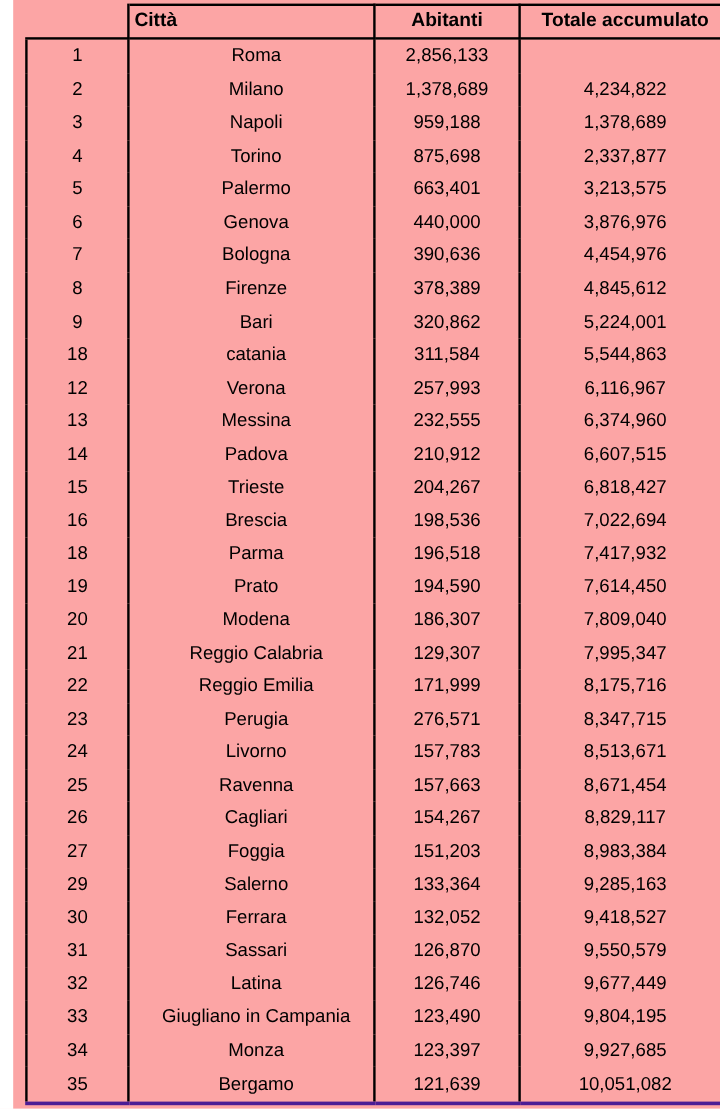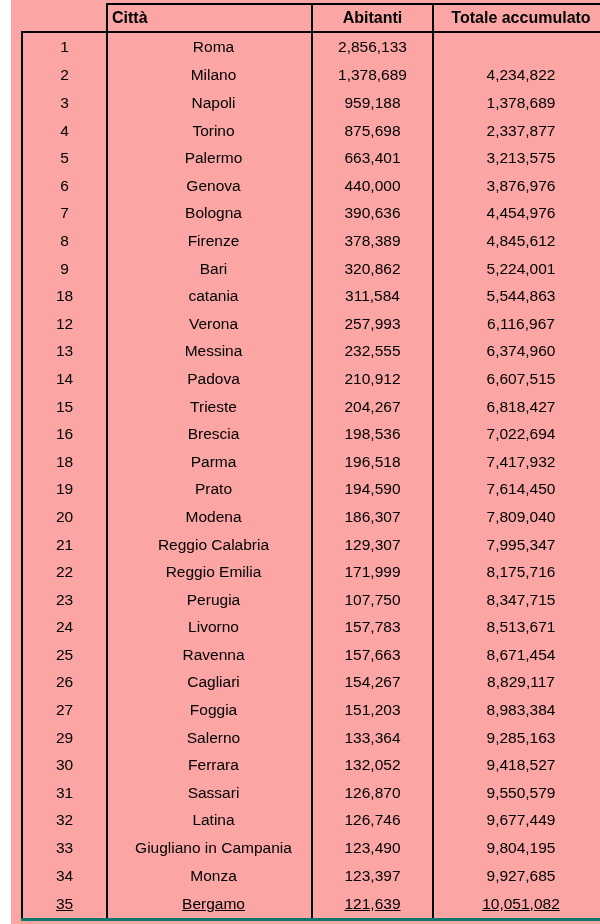--- a/index.html
+++ b/index.html
@@ -58,21 +58,21 @@
   }
 
   
   tbody td {
     border-left: 2px solid #000;
     border-right: 2px solid #000;
   }
   tbody td.rank { text-align: center; }
   tbody td.city { text-align: center; padding-left: 8px; }
   tbody td.num  { text-align: center; }
-  tbody tr:last-child td { border-bottom: 3px solid #0f766e; text-decoration: underline; }
+  tbody tr:last-child td { border-bottom: 3px solid #4c1d95; }
 </style>
 </head>
 <body>
 
 <div class="page">
   <table class="city-table">
     <colgroup>
       <col class="c-rank">
       <col class="c-city">
       <col class="c-abit">
@@ -203,21 +203,21 @@
         </tr>
         <tr>
           <td class="rank">22</td>
           <td class="city">Reggio Emilia</td>
           <td class="num">171,999</td>
           <td class="num">8,175,716</td>
         </tr>
         <tr>
           <td class="rank">23</td>
           <td class="city">Perugia</td>
-          <td class="num">107,750</td>
+          <td class="num">276,571</td>
           <td class="num">8,347,715</td>
         </tr>
         <tr>
           <td class="rank">24</td>
           <td class="city">Livorno</td>
           <td class="num">157,783</td>
           <td class="num">8,513,671</td>
         </tr>
         <tr>
           <td class="rank">25</td>

